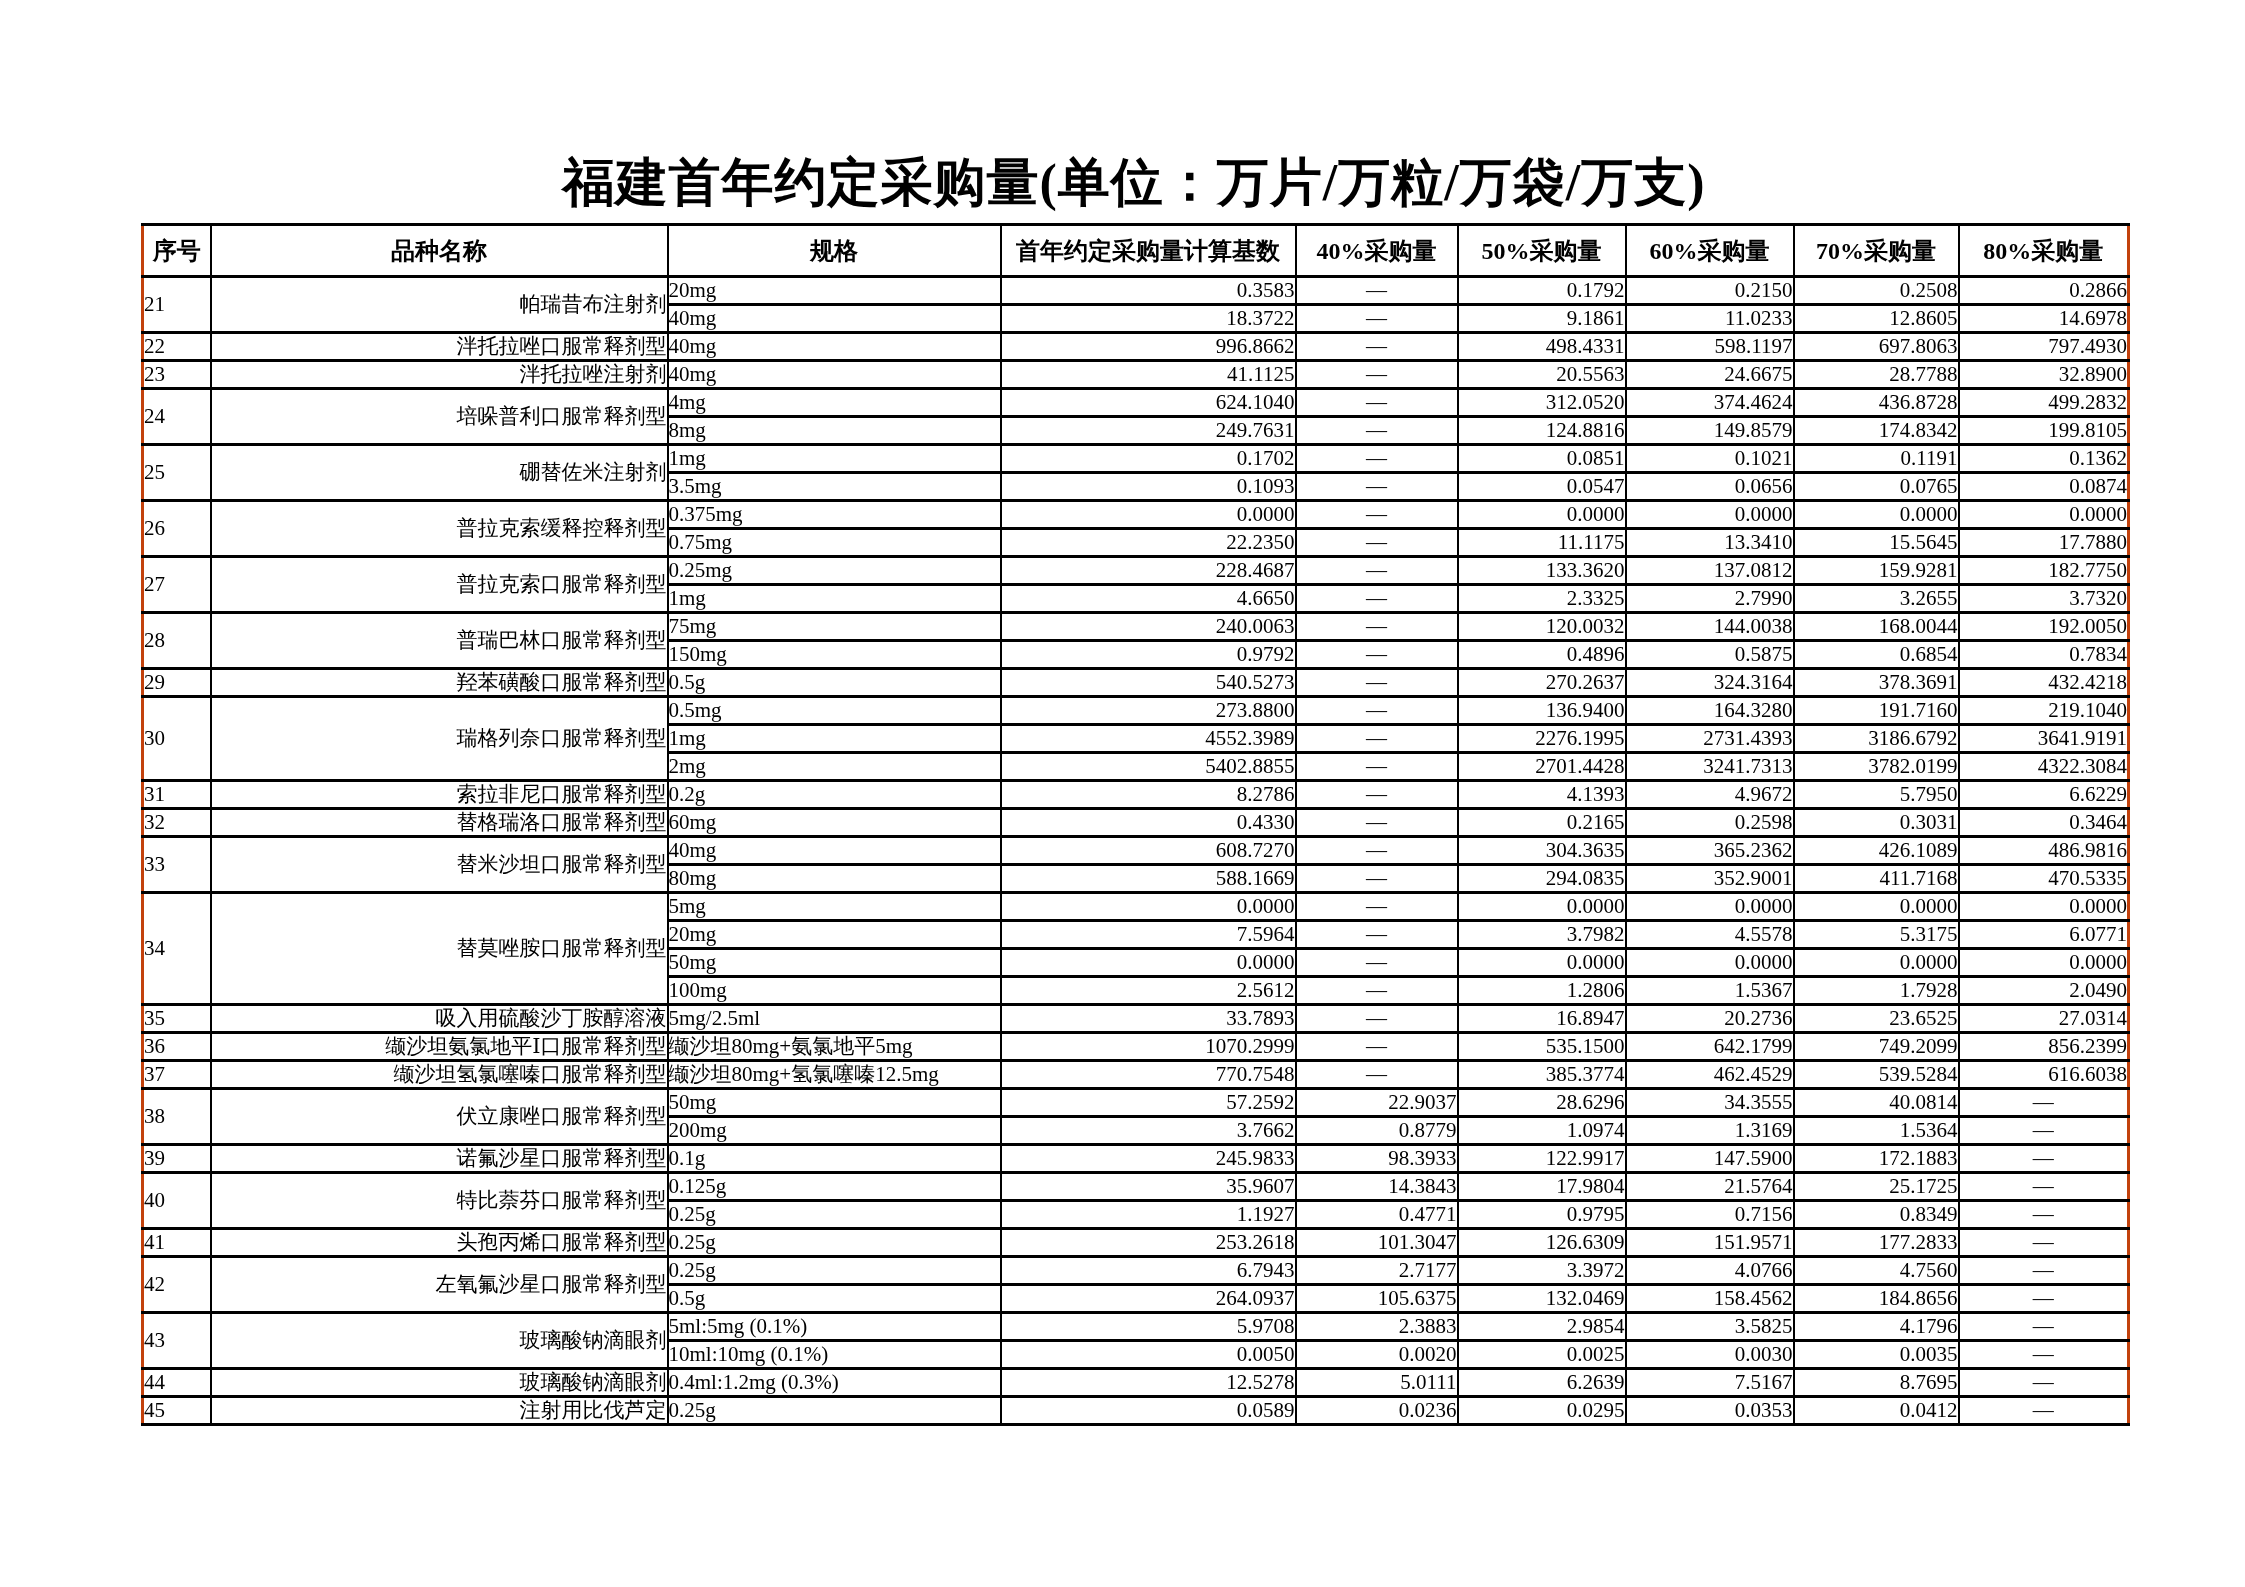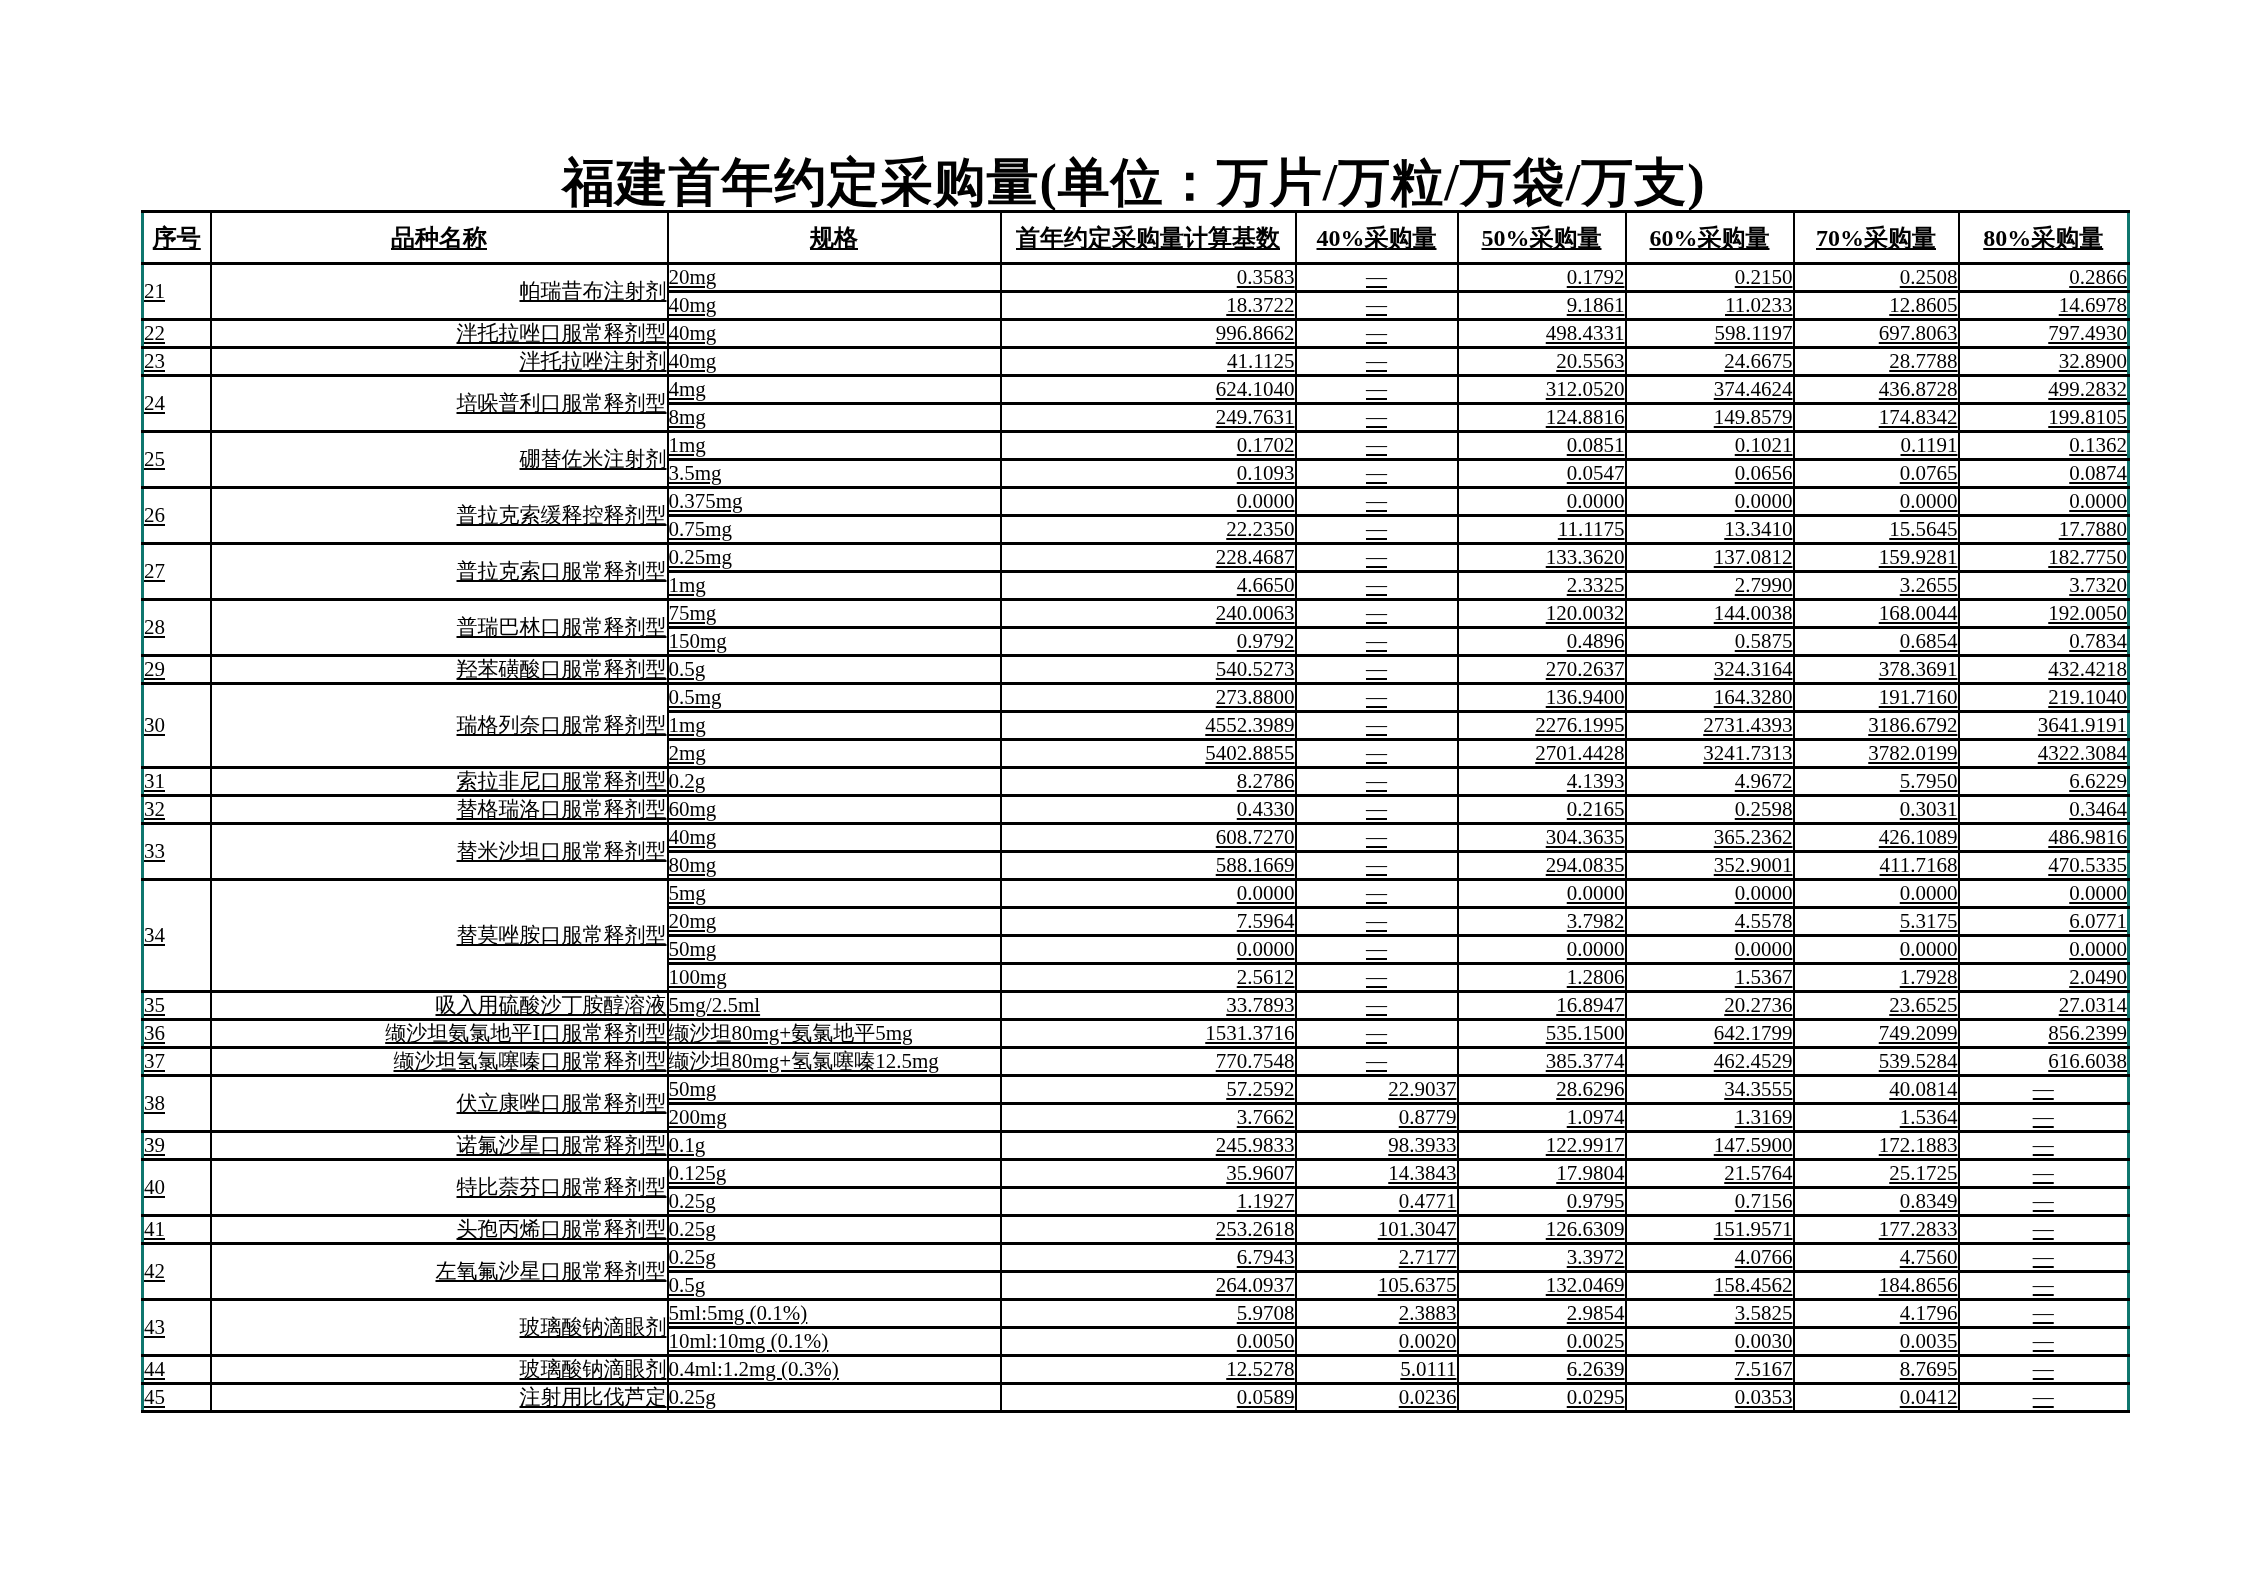--- a/index.html
+++ b/index.html
@@ -14,26 +14,25 @@
     position:absolute;
     left:141px;top:148px;width:1986px;
     text-align:center;
     font-size:52px;
     font-weight:bold;
     letter-spacing:1px;
     white-space:nowrap;
   }
   table.proc{
     position:absolute;
-    left:141px;top:210px;
+    left:141px;top:223px;
     width:1986px;
     border-collapse:collapse;
     table-layout:fixed;
-    border:3px solid #0f766e;
-    text-decoration:underline;
+    border:3px solid #c2410c;
   }
   table.proc th, table.proc td{
     border-left:2px solid #000;
     border-right:2px solid #000;
     border-top:3px solid #000;
     border-bottom:3px solid #000;
     padding:0;
     overflow:hidden;
     white-space:nowrap;
     vertical-align:middle;
@@ -353,21 +352,21 @@
         <td class="dash">—</td>
         <td class="num">16.8947</td>
         <td class="num">20.2736</td>
         <td class="num">23.6525</td>
         <td class="num">27.0314</td>
       </tr>
       <tr>
         <td class="seq">36</td>
         <td class="name">缬沙坦氨氯地平Ⅰ口服常释剂型</td>
         <td class="spec">缬沙坦80mg+氨氯地平5mg</td>
-        <td class="num">1531.3716</td>
+        <td class="num">1070.2999</td>
         <td class="dash">—</td>
         <td class="num">535.1500</td>
         <td class="num">642.1799</td>
         <td class="num">749.2099</td>
         <td class="num">856.2399</td>
       </tr>
       <tr>
         <td class="seq">37</td>
         <td class="name">缬沙坦氢氯噻嗪口服常释剂型</td>
         <td class="spec">缬沙坦80mg+氢氯噻嗪12.5mg</td>

